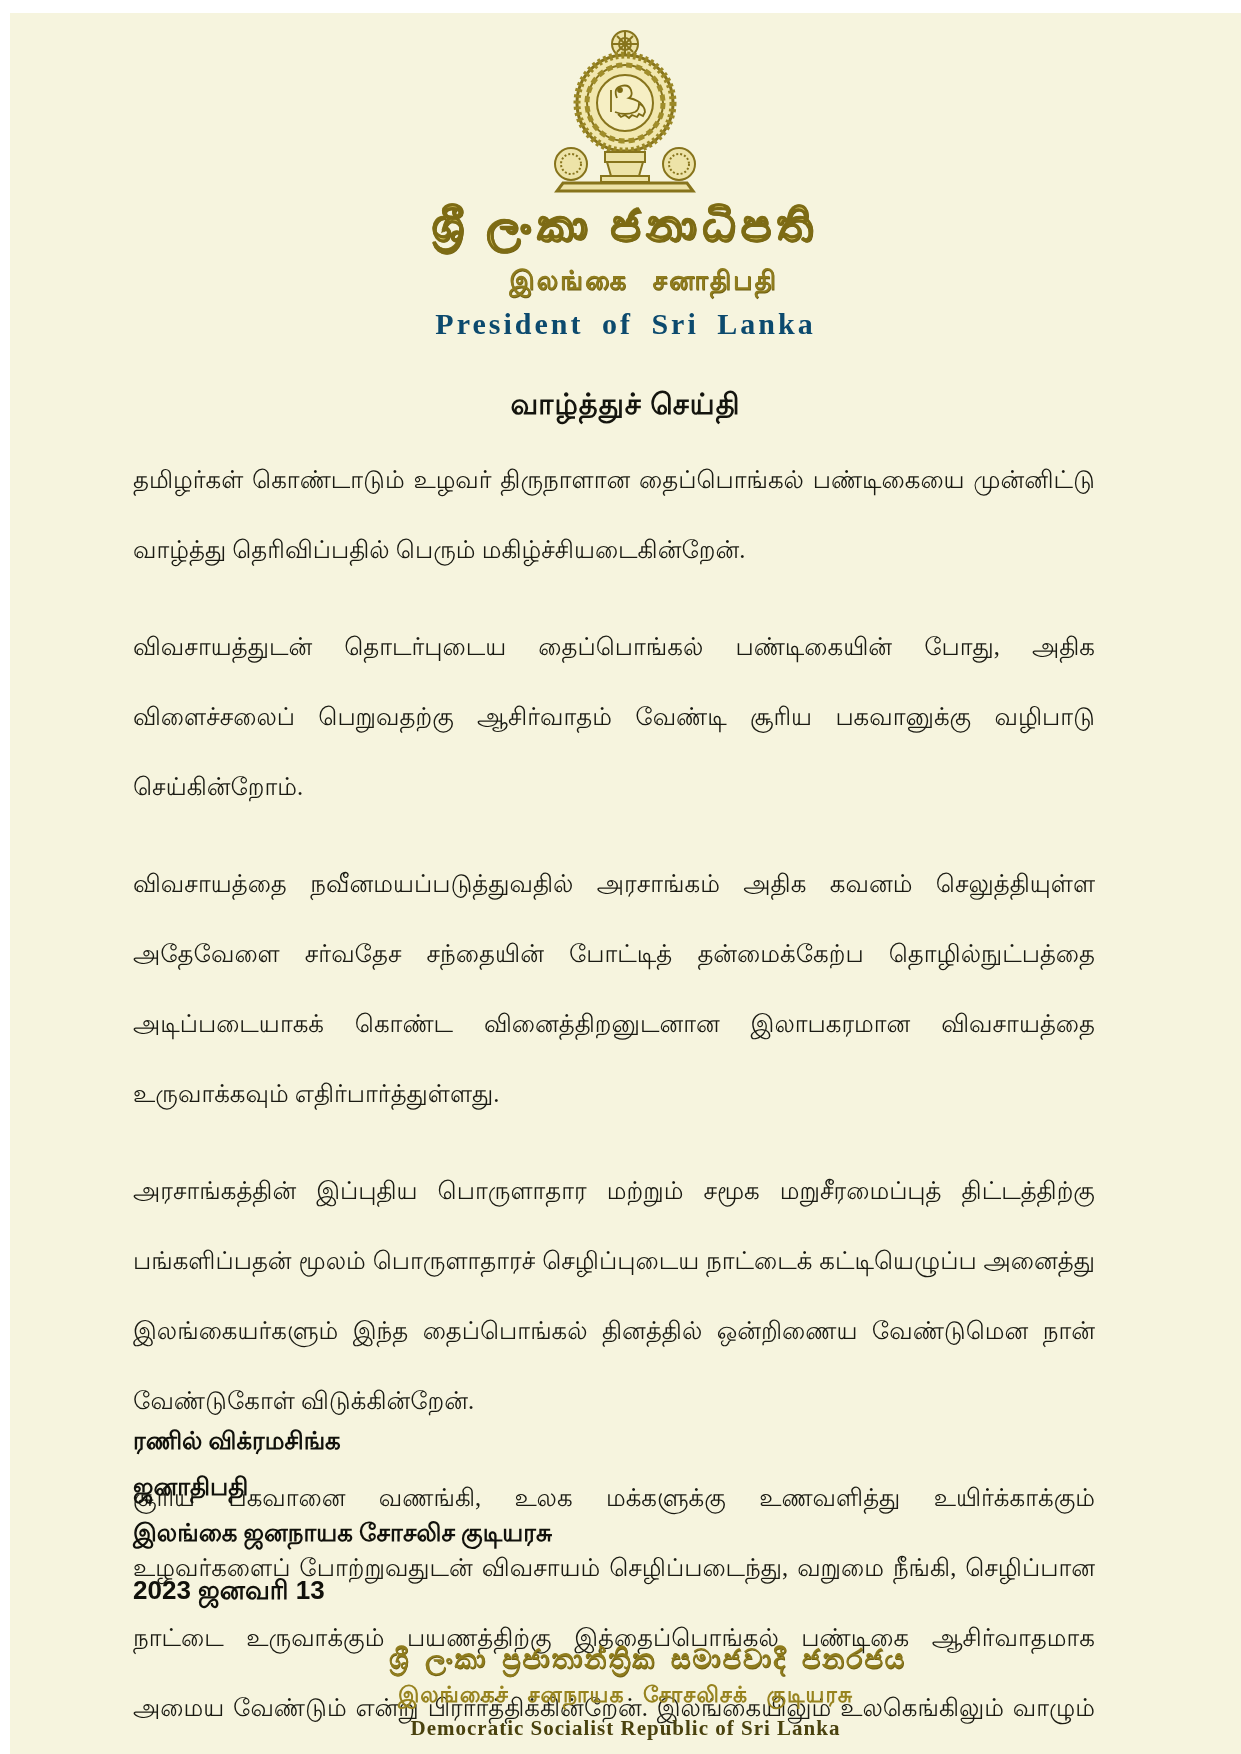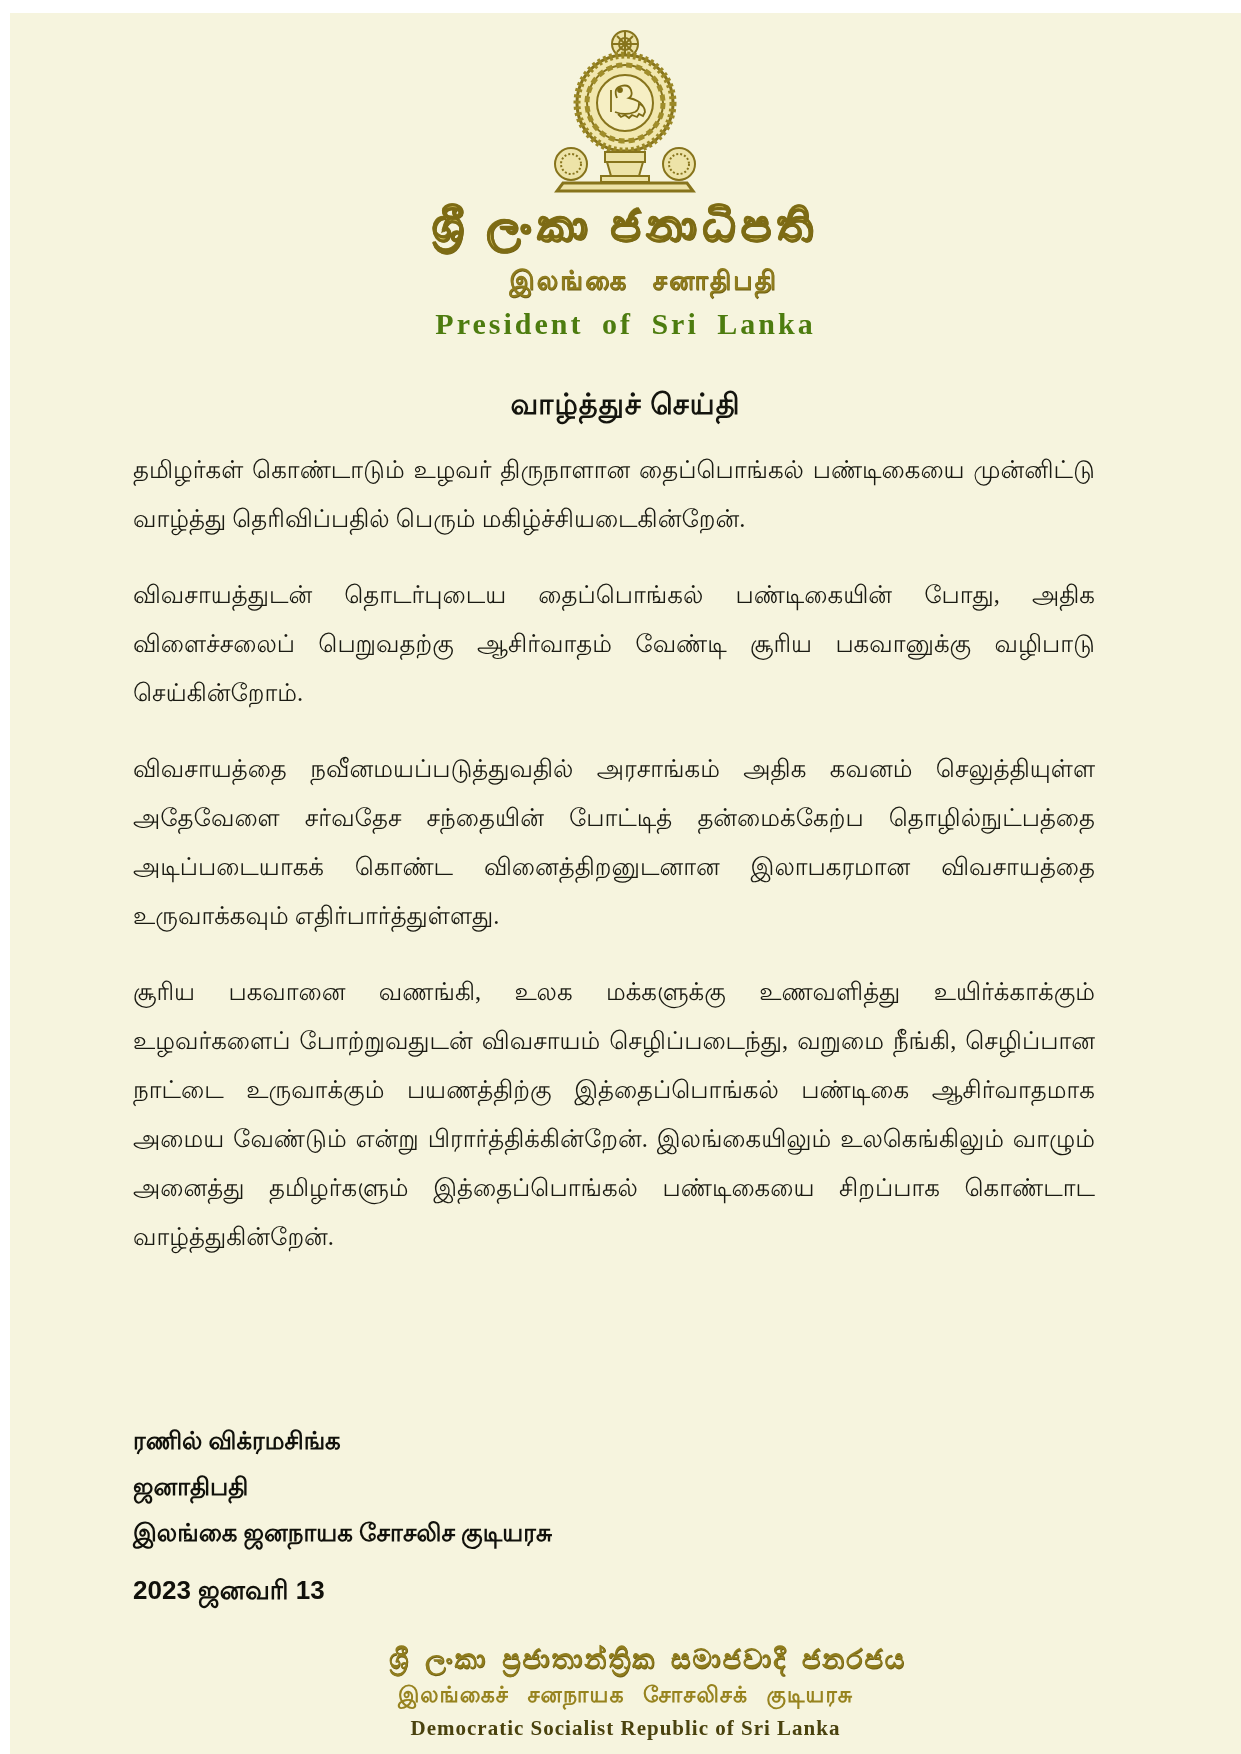--- a/index.html
+++ b/index.html
@@ -7,27 +7,27 @@
           font-family:"Liberation Serif","DejaVu Serif",serif;}
   .page{position:absolute;left:10px;top:13px;right:0;bottom:0;background:#f6f4de;}
 
   .letterhead{position:absolute;left:0;top:15px;width:100%;text-align:center;}
   .emblem-wrap{display:flex;justify-content:center;margin-bottom:8px;}
   .lh-sinhala{font-size:44px;font-weight:bold;color:#d9c766;letter-spacing:6px;
               -webkit-text-stroke:1.6px #7d6b14;
               text-shadow:1px 1px 0 #6e5e12, -1px -1px 0 #8a7a1e;}
   .lh-tamil{margin-top:14px;font-size:26px;font-weight:bold;color:#8f7c1d;word-spacing:16px;letter-spacing:2px;
             text-shadow:0.5px 0.5px 0 #6e5e12;padding-left:36px;}
-  .lh-english{margin-top:8px;font-size:30px;font-weight:bold;color:#4d7c0f;letter-spacing:3px;word-spacing:8px;}
+  .lh-english{margin-top:8px;font-size:30px;font-weight:bold;color:#0c4a6e;letter-spacing:3px;word-spacing:8px;}
 
   .doc-title{position:absolute;left:0;top:375px;width:100%;text-align:center;
              font-size:29px;font-weight:bold;color:#14140e;letter-spacing:1px;}
 
   .body-text{position:absolute;left:123px;top:432px;width:978px;color:#1a1a12;}
-  .body-text p{margin:0 16px 27px 0;font-size:24.5px;line-height:49px;text-align:justify;text-justify:inter-word;}
+  .body-text p{margin:0 16px 27px 0;font-size:24.5px;line-height:70px;text-align:justify;text-justify:inter-word;}
 
   .sig-block{position:absolute;left:123px;top:1405px;color:#11110b;font-weight:bold;}
   .sig-line{font-size:24.5px;line-height:46px;}
   .date-line{position:absolute;left:123px;top:1562px;font-size:26px;font-weight:bold;color:#11110b;
              font-family:"Liberation Sans","DejaVu Sans",sans-serif;}
 
   .footer{position:absolute;left:0;top:1631px;width:100%;text-align:center;}
   .ft-sinhala{font-size:27px;font-weight:bold;color:#8f7c1d;letter-spacing:2px;word-spacing:6px;
               text-shadow:0.6px 0.6px 0 #6e5e12;margin-left:44px;}
   .ft-tamil{margin-top:7px;font-size:22px;font-weight:bold;color:#97831f;word-spacing:12px;letter-spacing:1px;text-align:center;}
@@ -84,20 +84,21 @@
       <div class="lh-tamil">இலங்கை சனாதிபதி</div>
       <div class="lh-english">President of Sri Lanka</div>
     </div>
 
     <div class="doc-title">வாழ்த்துச் செய்தி</div>
 
     <div class="body-text">
       <p>தமிழர்கள் கொண்டாடும் உழவர் திருநாளான தைப்பொங்கல் பண்டிகையை முன்னிட்டு வாழ்த்து தெரிவிப்பதில் பெரும் மகிழ்ச்சியடைகின்றேன்.</p>
       <p>விவசாயத்துடன் தொடர்புடைய தைப்பொங்கல் பண்டிகையின் போது, அதிக விளைச்சலைப் பெறுவதற்கு ஆசிர்வாதம் வேண்டி சூரிய பகவானுக்கு வழிபாடு செய்கின்றோம்.</p>
       <p>விவசாயத்தை நவீனமயப்படுத்துவதில் அரசாங்கம் அதிக கவனம் செலுத்தியுள்ள அதேவேளை சர்வதேச சந்தையின் போட்டித் தன்மைக்கேற்ப தொழில்நுட்பத்தை அடிப்படையாகக் கொண்ட வினைத்திறனுடனான இலாபகரமான விவசாயத்தை உருவாக்கவும் எதிர்பார்த்துள்ளது.</p>
+      <p>அரசாங்கத்தின் இப்புதிய பொருளாதார மற்றும் சமூக மறுசீரமைப்புத் திட்டத்திற்கு பங்களிப்பதன் மூலம் பொருளாதாரச் செழிப்புடைய நாட்டைக் கட்டியெழுப்ப அனைத்து இலங்கையர்களும் இந்த தைப்பொங்கல் தினத்தில் ஒன்றிணைய வேண்டுமென நான் வேண்டுகோள் விடுக்கின்றேன்.</p>
       <p>சூரிய பகவானை வணங்கி, உலக மக்களுக்கு உணவளித்து உயிர்க்காக்கும் உழவர்களைப் போற்றுவதுடன் விவசாயம் செழிப்படைந்து, வறுமை நீங்கி, செழிப்பான நாட்டை உருவாக்கும் பயணத்திற்கு இத்தைப்பொங்கல் பண்டிகை ஆசிர்வாதமாக அமைய வேண்டும் என்று பிரார்த்திக்கின்றேன். இலங்கையிலும் உலகெங்கிலும் வாழும் அனைத்து தமிழர்களும் இத்தைப்பொங்கல் பண்டிகையை சிறப்பாக கொண்டாட வாழ்த்துகின்றேன்.</p>
     </div>
 
     <div class="sig-block">
       <div class="sig-line">ரணில் விக்ரமசிங்க</div>
       <div class="sig-line">ஜனாதிபதி</div>
       <div class="sig-line">இலங்கை ஜனநாயக சோசலிச குடியரசு</div>
     </div>
     <div class="date-line">2023 ஜனவரி 13</div>
 

